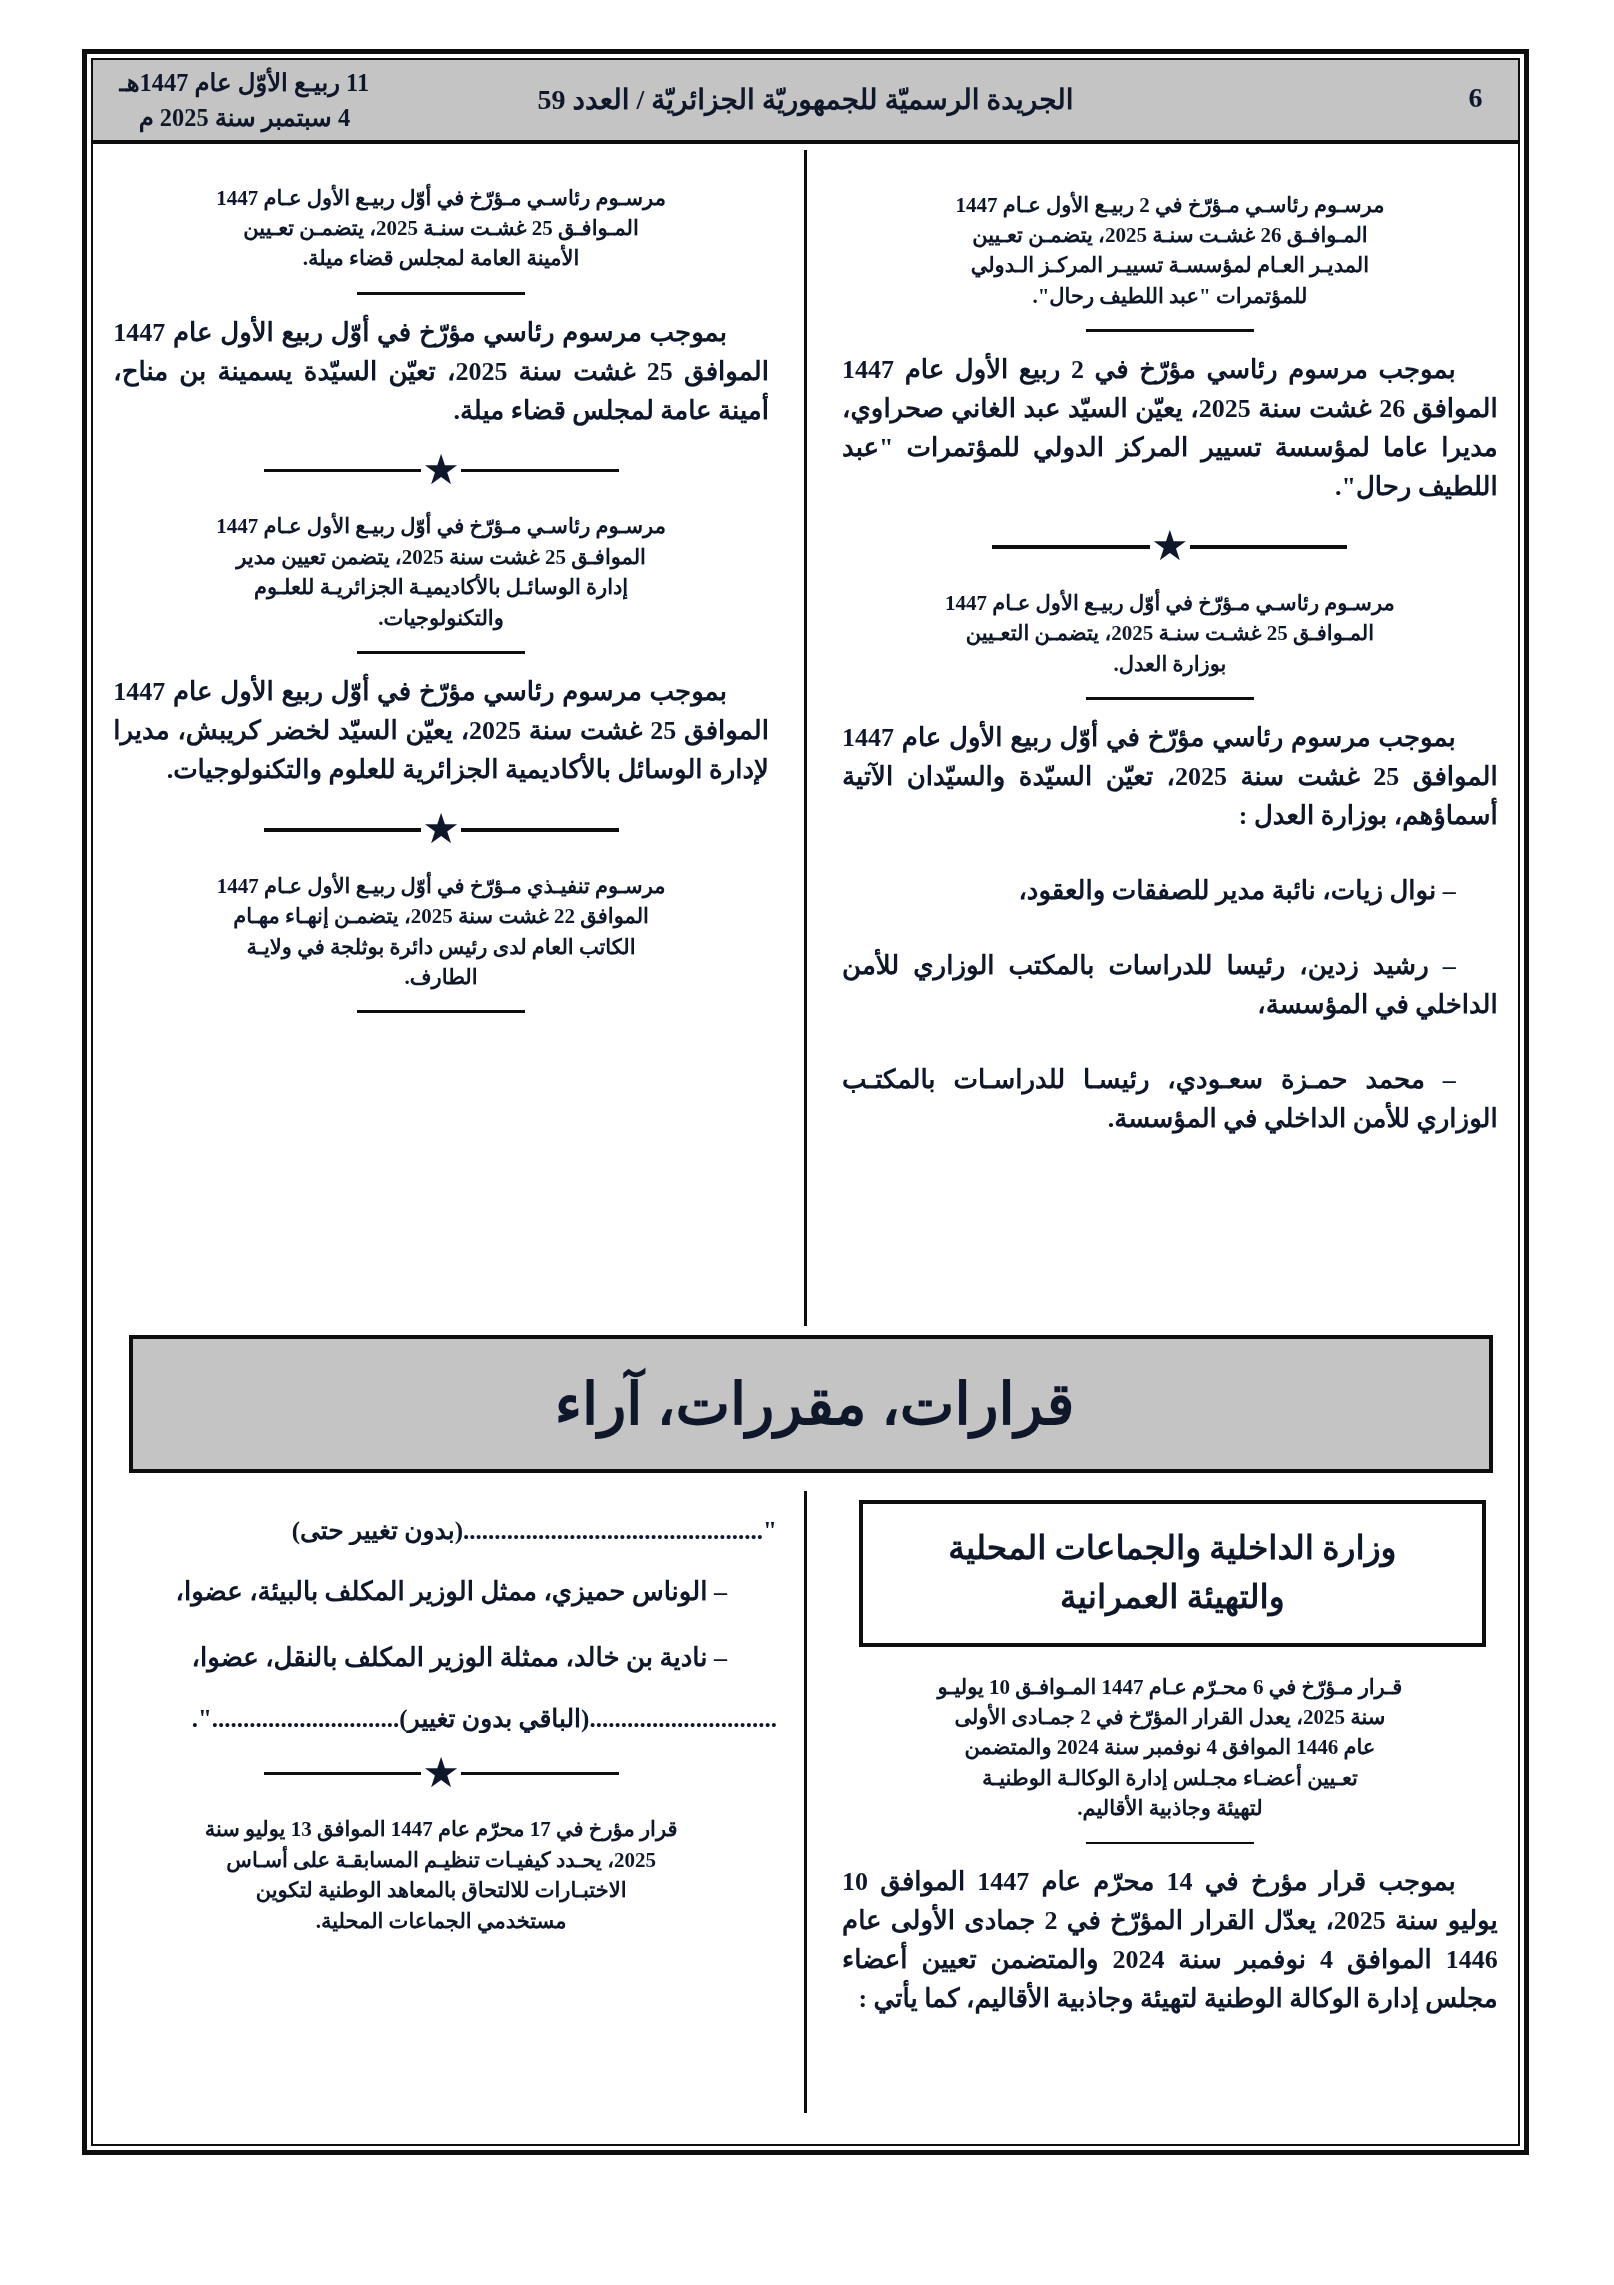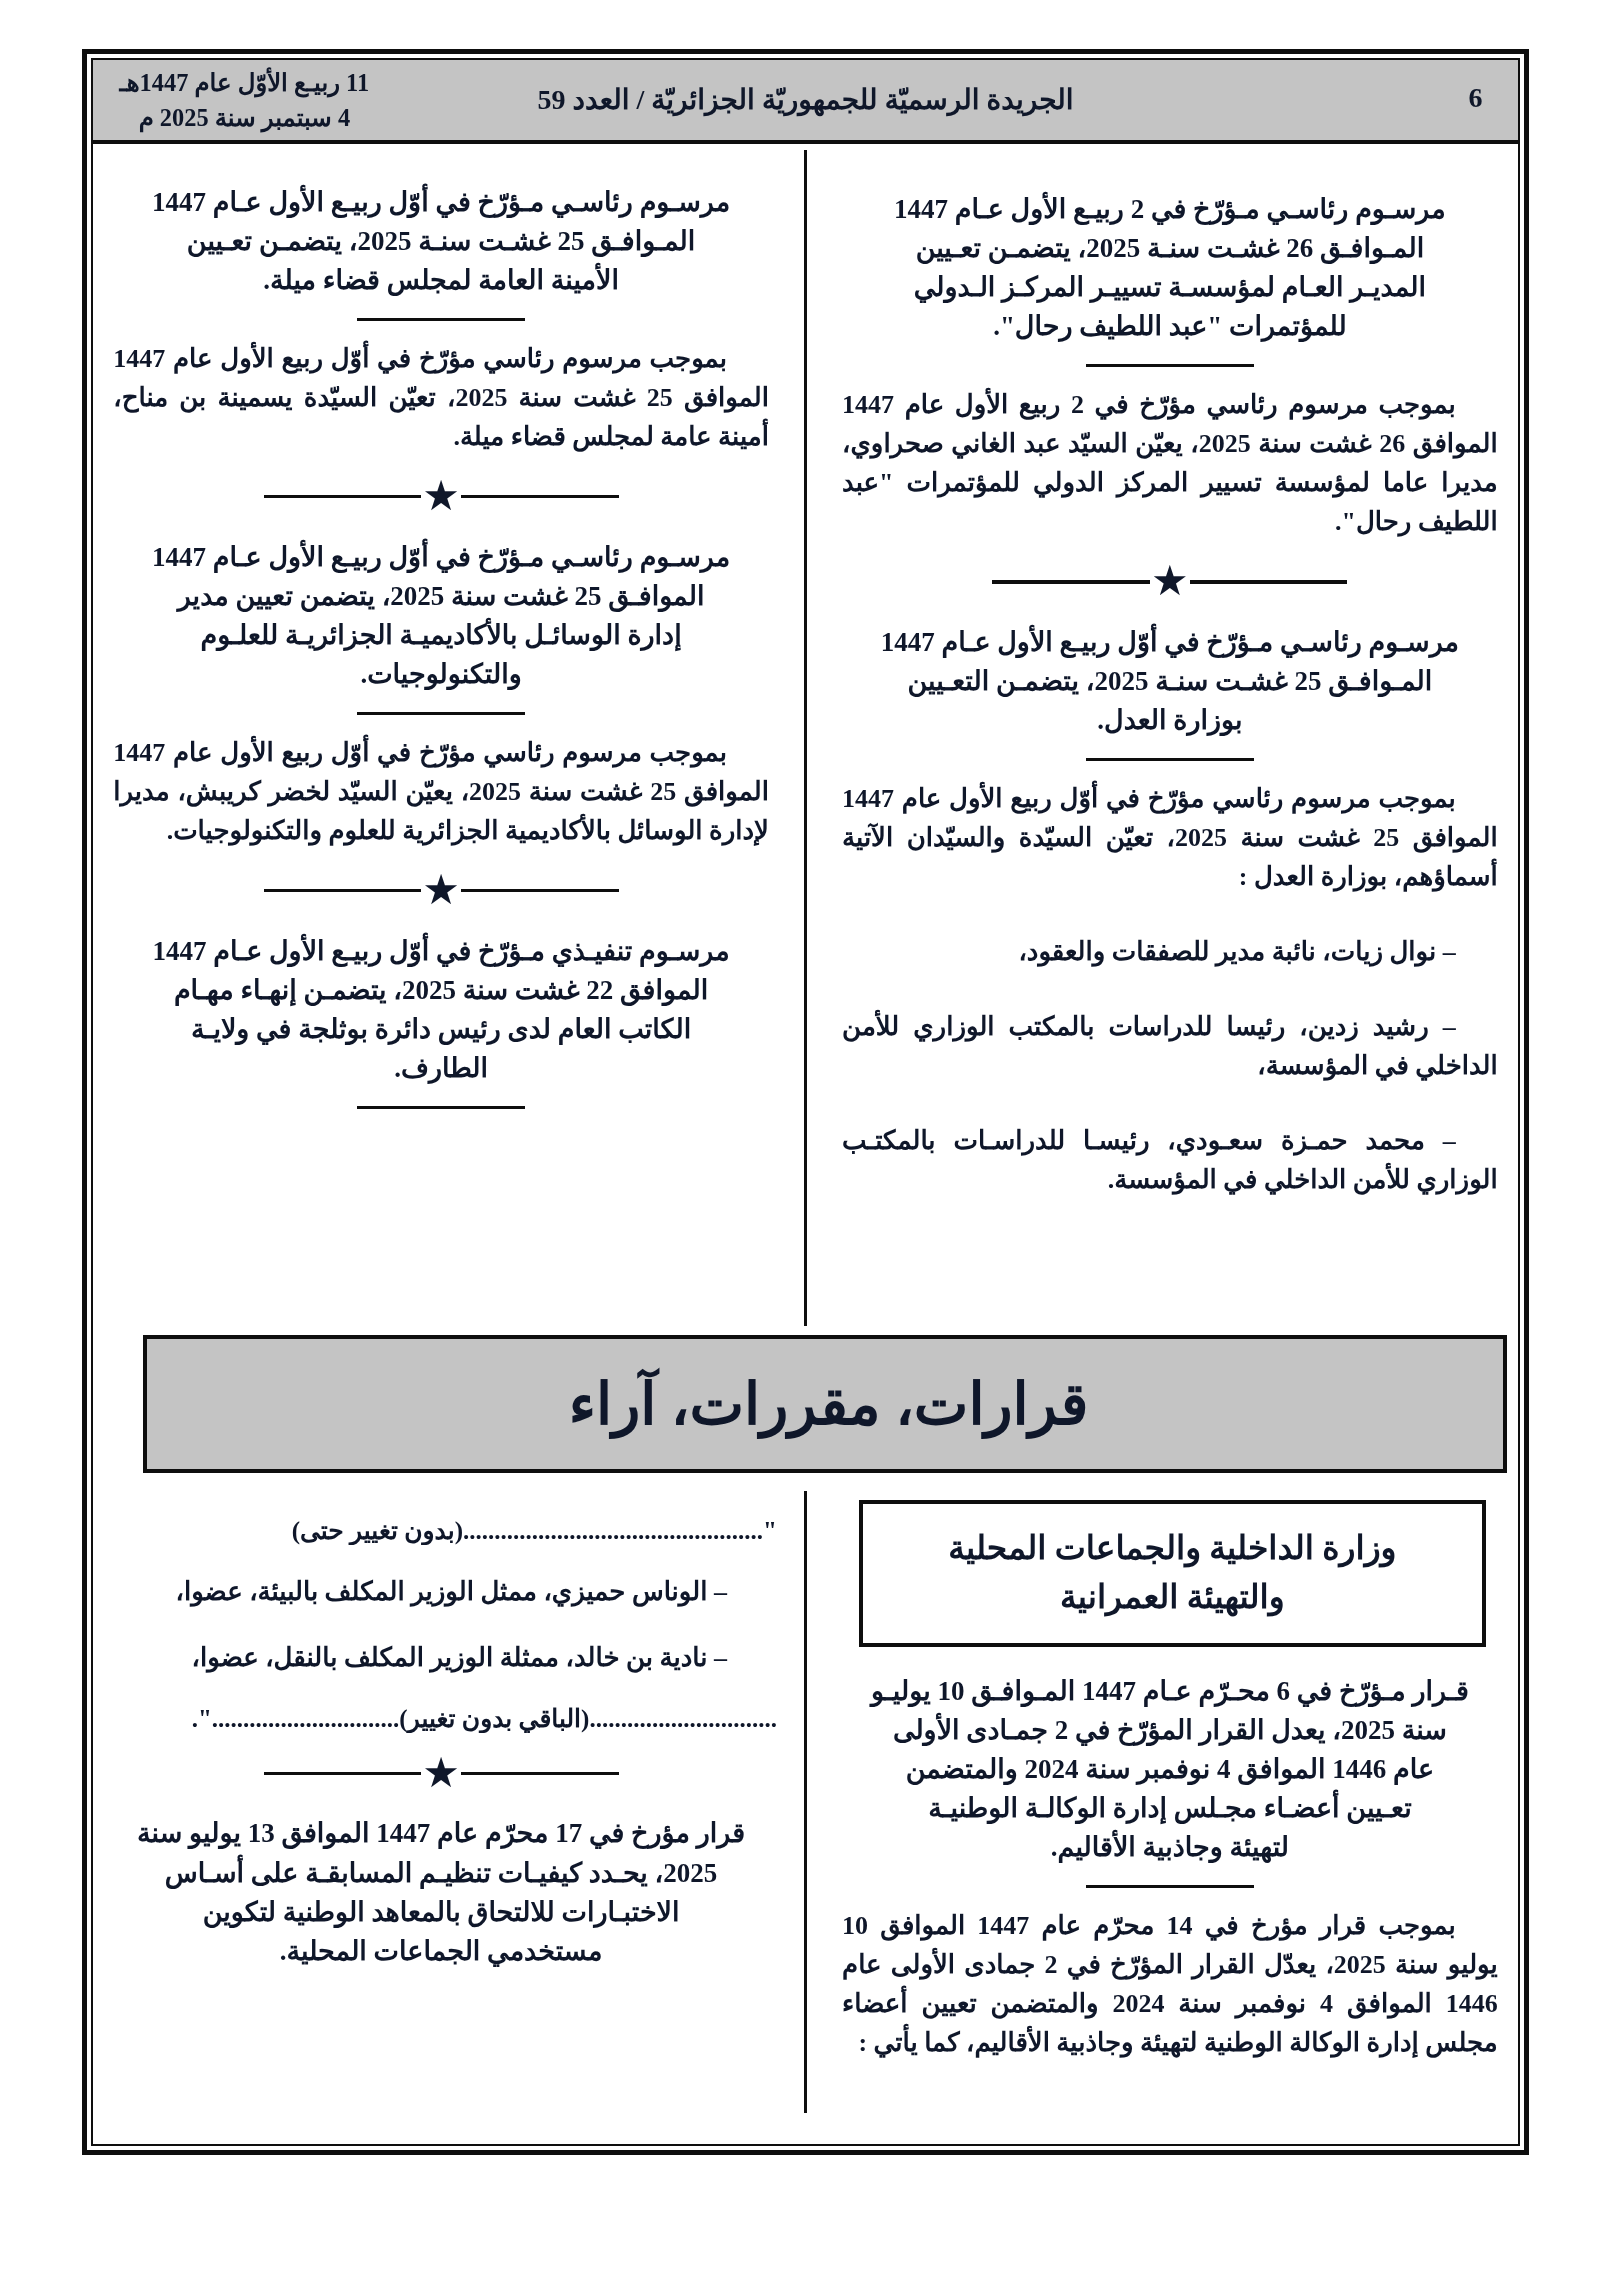--- a/index.html
+++ b/index.html
@@ -21,39 +21,39 @@
 
   
   .cols { position:absolute; left:0; right:0; display:flex; justify-content:space-between; overflow:hidden; }
   .sec-top { top:90px; height:1176px; }
   .sec-bottom { top:1431px; height:640px; }
   .col { flex:0 0 auto; width:697px; padding:0 12.7px; }
   .vrule { flex:0 0 auto; width:2.7px; background:#0e0e0e; }
   .vrule.short { height:622px; }
 
   
-  .h { margin:0; font-size:27px; font-weight:bold; text-align:center; line-height:1.45; white-space:pre-line; }
+  .h { margin:0; font-size:21px; font-weight:bold; text-align:center; line-height:1.45; white-space:pre-line; }
   .p { margin:8px; font-size:26px; font-weight:bold; text-align:justify; line-height:1.5; text-indent:42px; }
   .dots { margin:0; font-size:25px; font-weight:bold; white-space:nowrap; overflow:hidden; }
   .mt26 { margin-top:23.5px; }
   .mt28 { margin-top:25px; }
   .mt30 { margin-top:27px; }
   .mt36 { margin-top:33px; }
   .mt40 { margin-top:36px; }
   .mt44 { margin-top:40px; }
 
   
   .hrule { width:168px; height:2.7px; background:#0e0e0e; margin:18px auto; }
   .star-sep { display:flex; align-items:center; justify-content:center; width:355px; margin:22px auto; }
   .star-sep .line { flex:1; height:3.6px; background:#0e0e0e; }
   .star-sep .star { font-size:42px; line-height:0.9; margin:0 0.9px; }
 
   
   .banner {
-    position:absolute; top:1275px; left:50px; width:1364px; height:138px;
+    position:absolute; top:1275px; left:36px; width:1364px; height:138px;
     background:#c4c4c4; border:4.5px solid #0e0e0e;
     display:flex; align-items:center; justify-content:center;padding-left:8px;
   }
   .banner span { font-size:58px; font-weight:bold; letter-spacing:0; }
 
   
   .ministry-box {
     margin:9px 20px 0 25px; border:4.5px solid #0e0e0e; background:#ffffff;
     padding:20px 2px; text-align:center; font-weight:bold; font-size:33px; line-height:1.5;
   }

